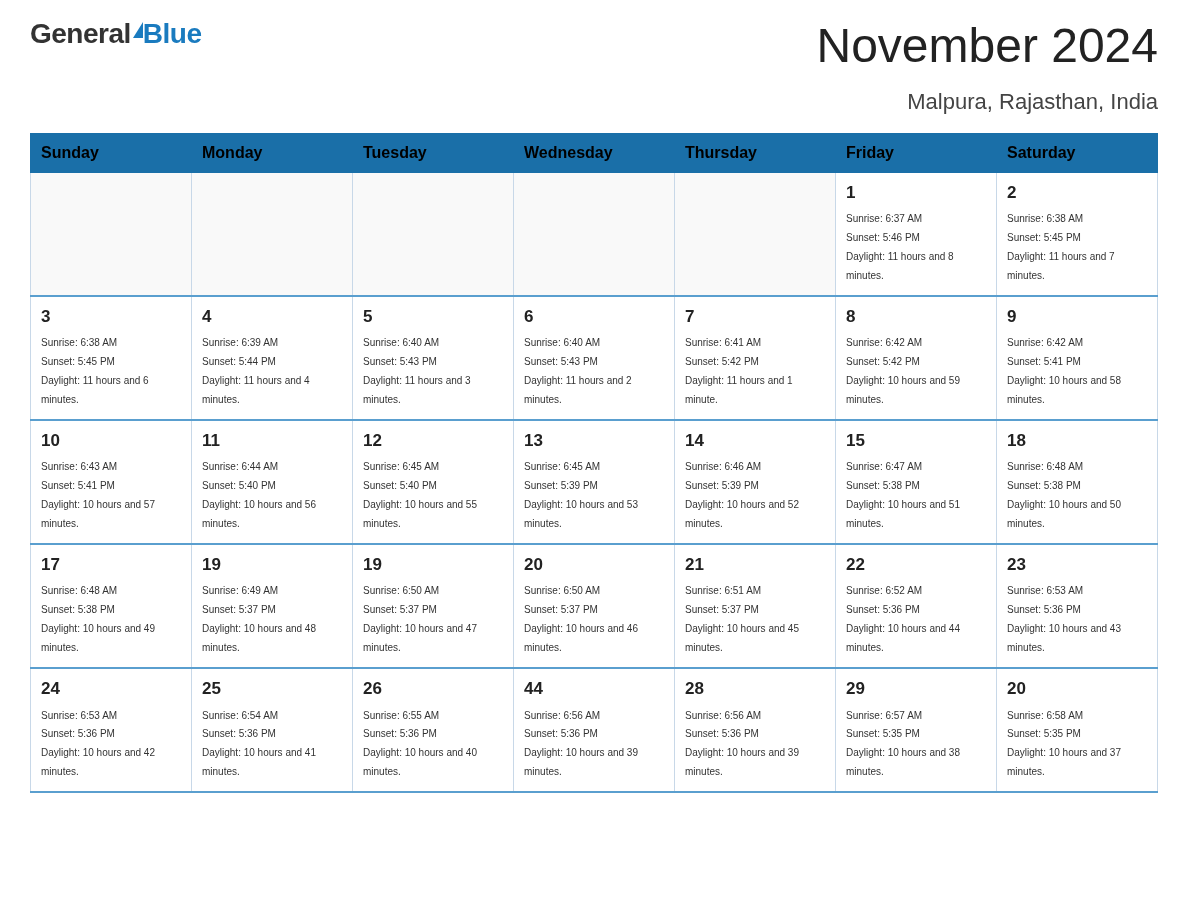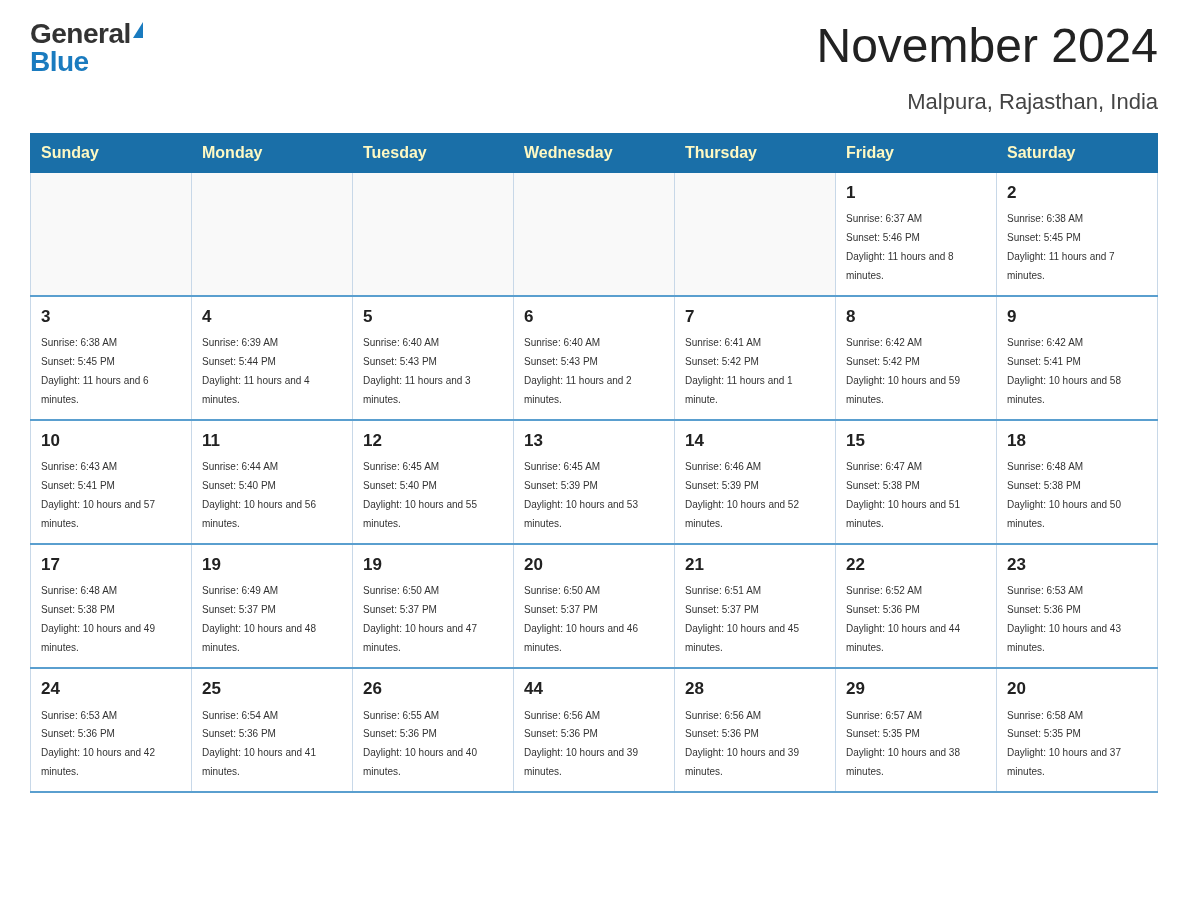--- a/index.html
+++ b/index.html
@@ -12,21 +12,21 @@
       padding: 20px 30px;
     }
     .header {
       display: flex;
       justify-content: space-between;
       align-items: flex-start;
       margin-bottom: 18px;
     }
     .logo {
       display: flex;
-      flex-direction: column;
+      flex-direction: row;
       align-items: flex-start;
       line-height: 1;
       justify-content: center;
     }
     .logo-general {
       font-size: 28px;
       font-weight: bold;
       color: #333;
       letter-spacing: -0.5px;
     }
@@ -64,21 +64,21 @@
     }
     .calendar {
       width: 100%;
       border-collapse: collapse;
       border: 1px solid #b0c4d8;
     }
     .calendar thead tr {
       background: #1a6fa8;
     }
     .calendar thead th {
-      color: #fef9c3;
+      color: #000000;
       font-size: 16px;
       font-weight: 600;
       padding: 10px 10px;
       text-align: left;
       border: 1px solid #1a6fa8;
     }
     .calendar tbody tr {
       border-bottom: 2px solid #5a9fcf;
     }
     .calendar tbody td {

